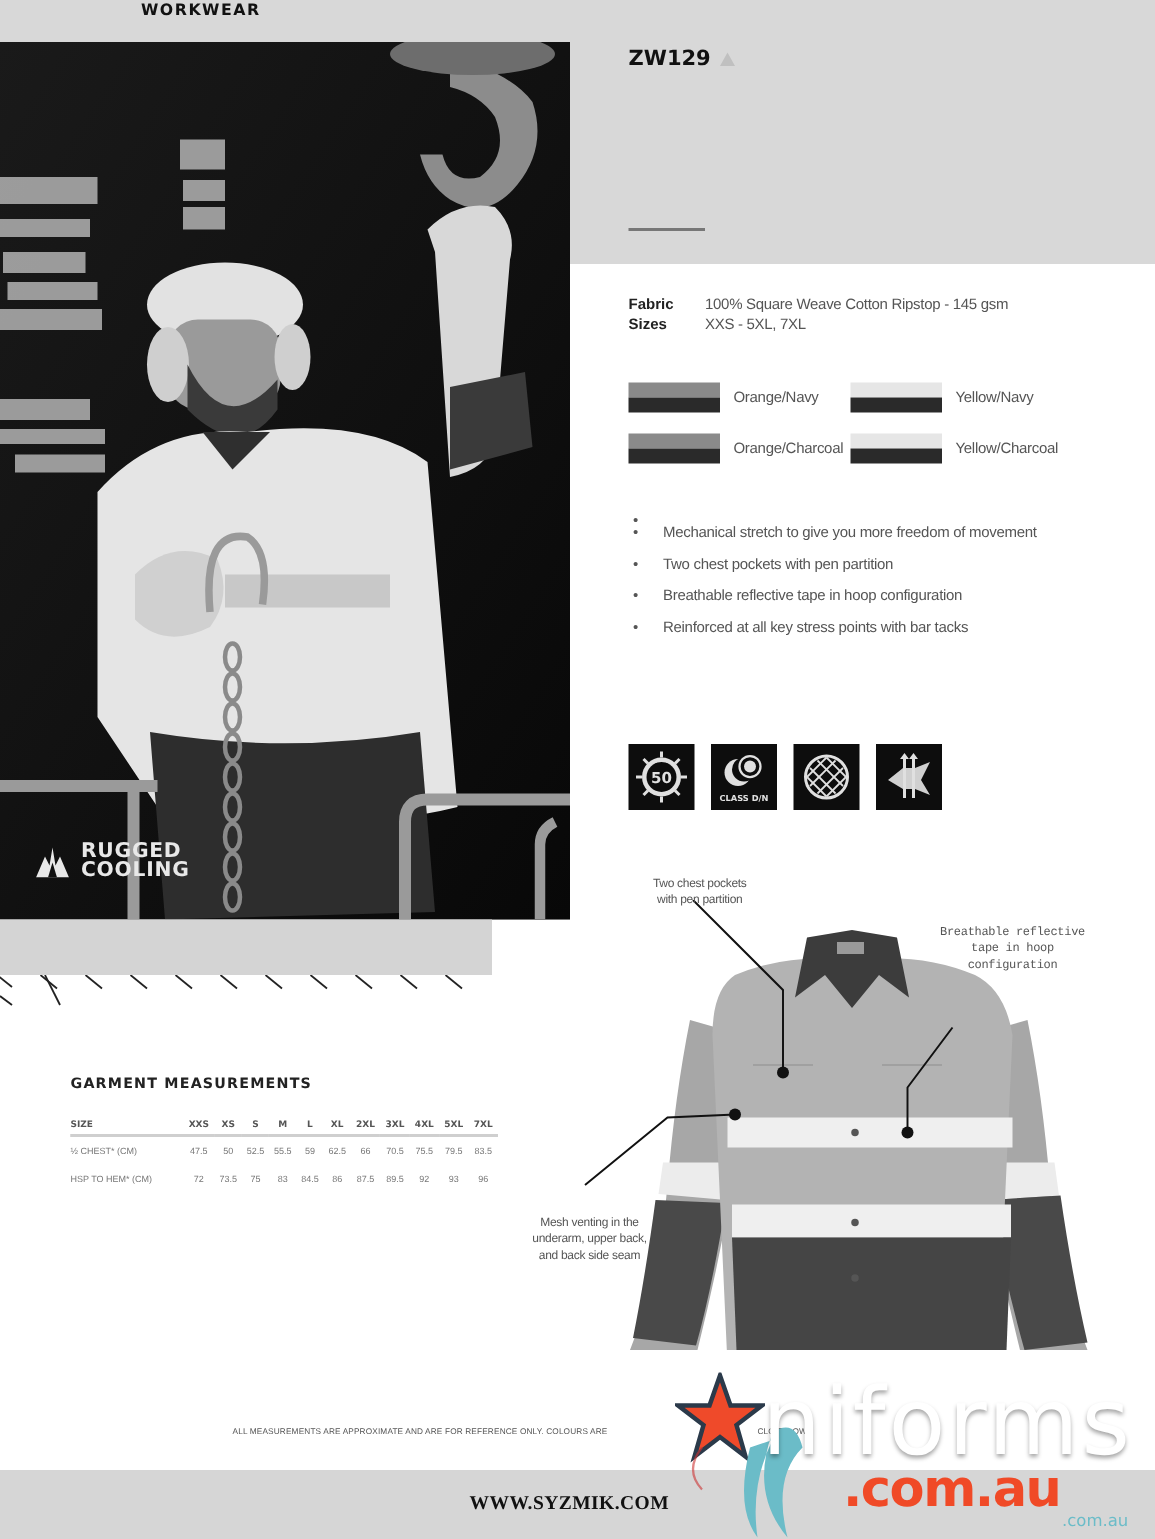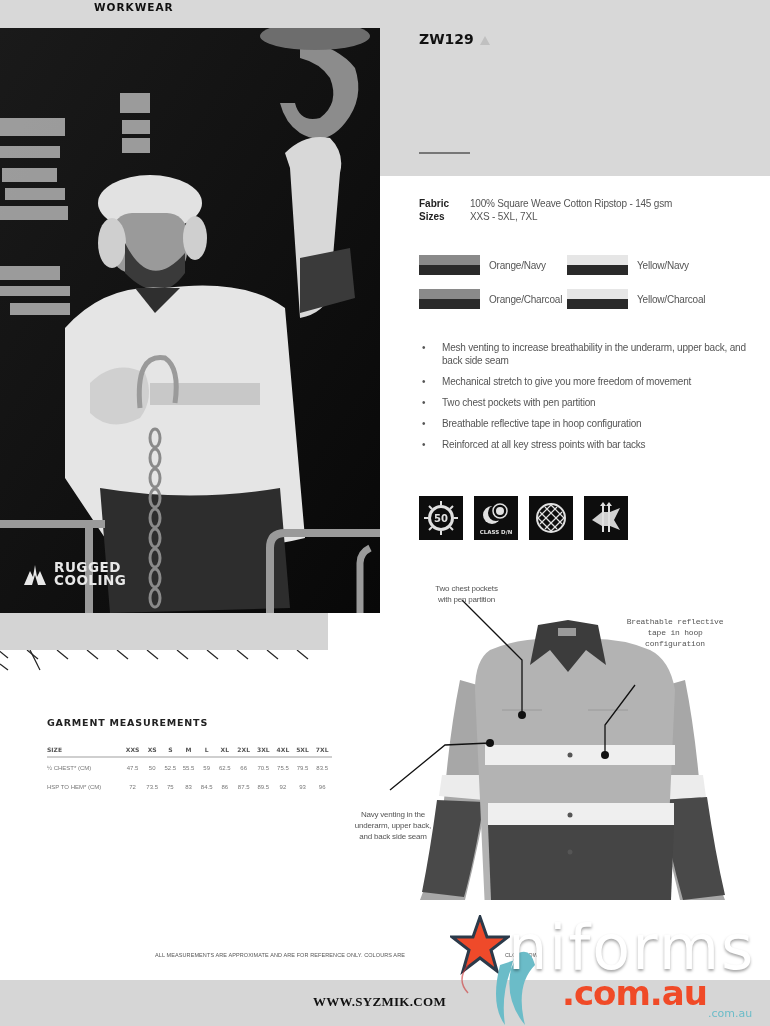--- a/index.html
+++ b/index.html
@@ -203,21 +203,21 @@
 </div>
 <div class="abs sw-label" style="left:489px; top:294px;">Orange/Charcoal</div>
 
 <div class="abs swatch" style="left:567px; top:289px;">
   <div class="a" style="background:#e6e6e6;"></div>
     <div class="b"></div>
 </div>
 <div class="abs sw-label" style="left:637px; top:294px;">Yellow/Charcoal</div>
 
 <ul class="abs features">
-  <li><span class="dot">•</span><span>Mesh venting to increase breathability in the underarm, upper back, and back side seam</span></li>
+  <li><span class="dot">•</span></li>
   <li><span class="dot">•</span><span>Mechanical stretch to give you more freedom of movement</span></li>
   <li><span class="dot">•</span><span>Two chest pockets with pen partition</span></li>
   <li><span class="dot">•</span><span>Breathable reflective tape in hoop configuration</span></li>
   <li><span class="dot">•</span><span>Reinforced at all key stress points with bar tacks</span></li>
 </ul>
 
 <div class="abs icon-box" style="left:419px; top:496px;">
   <svg viewBox="0 0 40 40">
     <g fill="#e0e0e0">
       <circle cx="20" cy="20" r="13"></circle>
@@ -308,21 +308,21 @@
 
 <div class="abs callout" style="left:424px; top:583px; width:85px;">
   <div>Two chest pockets</div>
   <div>with pen partition</div>
 </div>
 <div class="abs callout" style="left:620px; top:616px; width:110px;font-family:Liberation Mono, monospace;">
   <div>Breathable reflective</div>
   <div>tape in hoop configuration</div>
 </div>
 <div class="abs callout" style="left:348px; top:809px; width:90px;">
-  <div>Navy venting in the</div>
+  <div>Mesh venting in the</div>
   <div>underarm, upper back,</div>
   <div>and back side seam</div>
 </div>
 
 <div class="abs gm-title">GARMENT MEASUREMENTS</div>
 <table class="abs gm-table">
   <thead>
     <tr>
       <th class="first" style="width:75px;">SIZE</th>
       <th>XXS</th>

